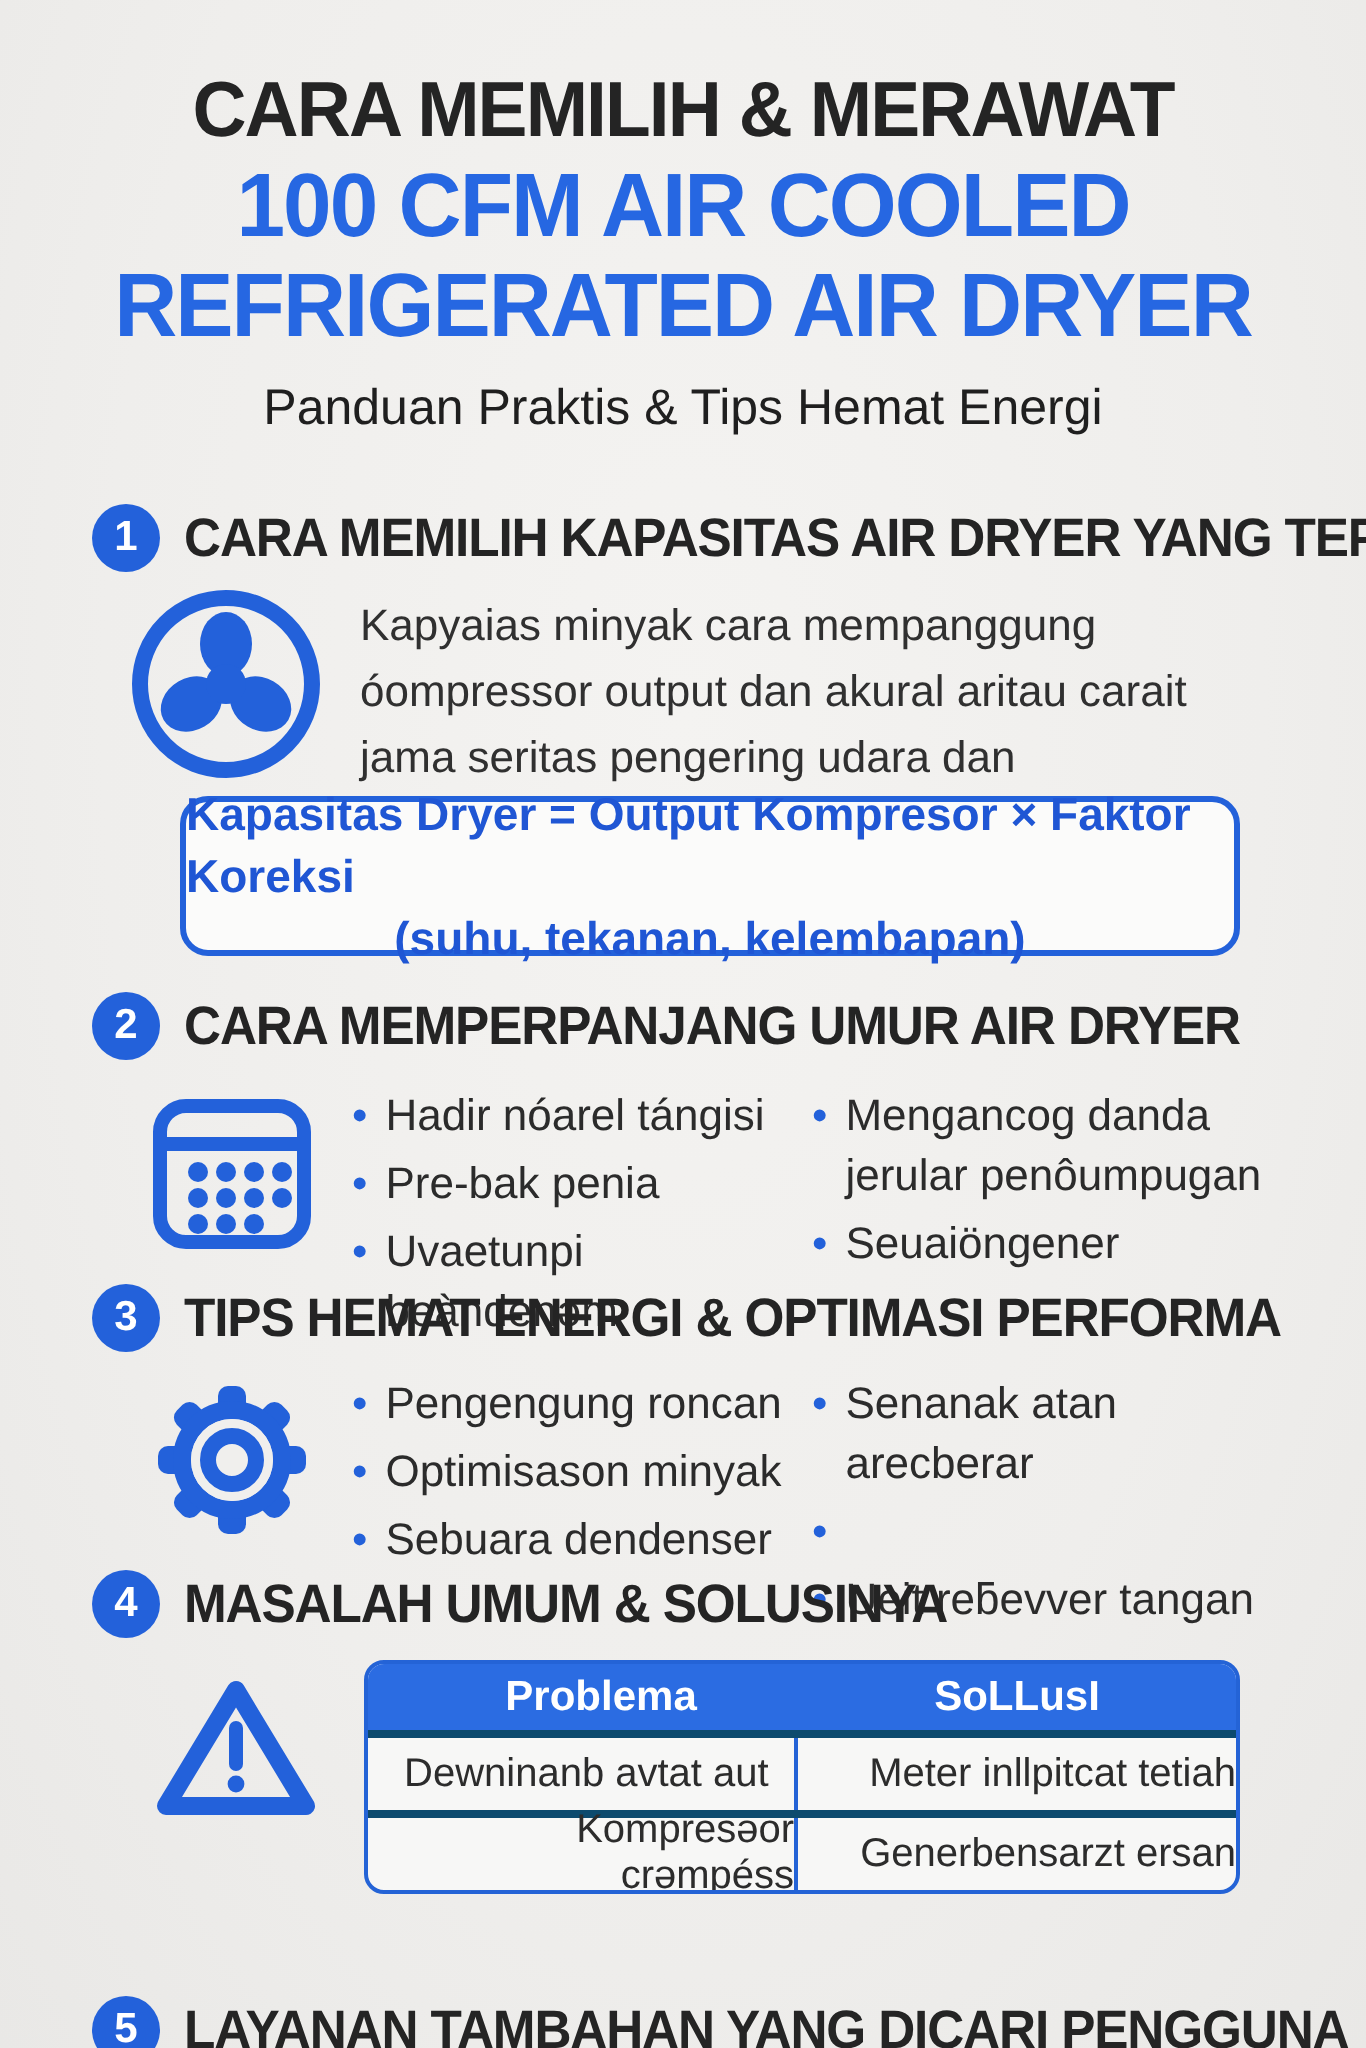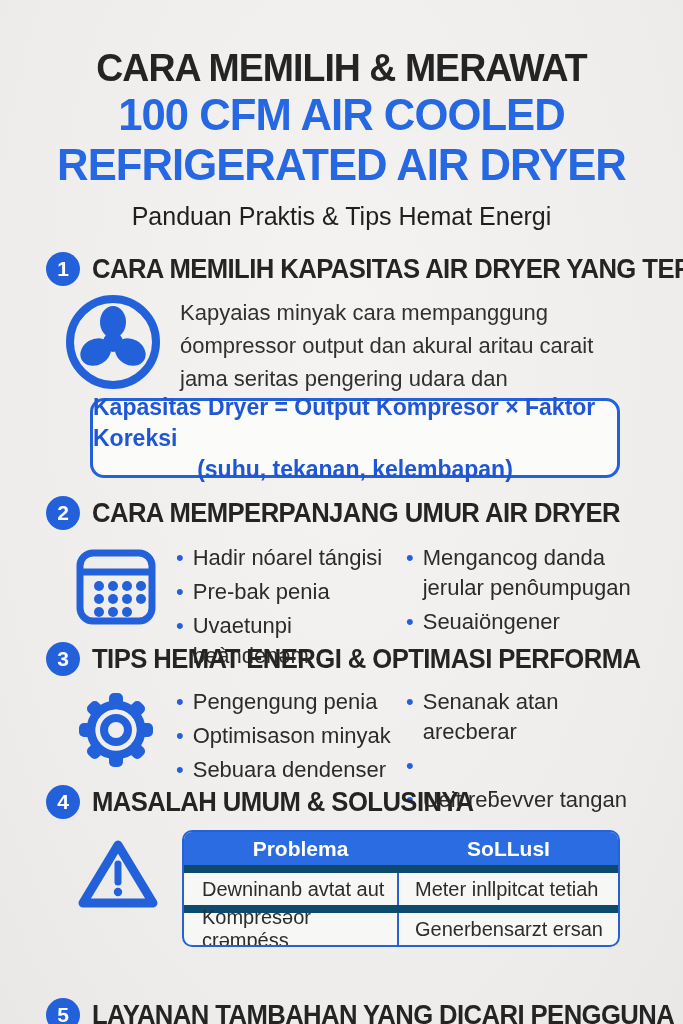--- a/index.html
+++ b/index.html
@@ -4,21 +4,21 @@
 <style>
   * { margin:0; padding:0; box-sizing:border-box; }
   html,body { width:683px; height:1024px; }
   body { font-family:"Liberation Sans","DejaVu Sans",sans-serif; }
   .page {
     position:relative; width:683px; height:1024px; overflow:hidden;
     background:radial-gradient(ellipse at 50% 35%, #f4f3f1 0%, #efeeec 60%, #e9e8e6 100%);
     color:#262626;
   }
   
-  .header { position:absolute; top:34px; left:0; right:0; text-align:center;margin-top:12px; }
+  .header { position:absolute; top:34px; left:0; right:0; text-align:center; }
   .title-dark {
     font-size:39px; font-weight:800; color:#242424; letter-spacing:-1px;
     display:inline-block; transform:scaleX(.96);
   }
   .title-blue {
     font-size:45px; font-weight:800; color:#2667e2; letter-spacing:-1px;
     line-height:50px; transform:scaleX(.97);
   }
   .subtitle { margin-top:12px; font-size:25px; font-weight:500; color:#1f1f1f; }
   
@@ -49,21 +49,21 @@
   
   .icon-box { position:absolute; }
   
   .problem-table {
     position:absolute; left:182px; top:830px; width:438px;
     border:2px solid #2463d6; border-radius:10px; overflow:hidden; background:#f7f7f6;
   }
   .t-header { display:flex; background:#2b6ce2; color:#fff; height:33px; align-items:center; }
   .t-header .h1 { width:216px; padding-left:18px; font-size:21px; font-weight:700;text-align:center; }
   .t-header .h2 { width:220px; text-align:center; font-size:21px; font-weight:700; }
-  .t-row { display:flex; border-top:8px solid #0c4a6e; height:40px; align-items:center; }
+  .t-row { display:flex; border-top:4px solid #0c4a6e; height:40px; align-items:center;text-align:right; }
   .t-row .c1 { width:216px; padding-left:18px; font-size:20px; color:#2c2c2c; font-weight:500; border-right:2px solid #2463d6; height:100%; display:flex; align-items:center; }
   .t-row .c2 { width:220px; padding-left:16px; font-size:20px; color:#2c2c2c; font-weight:500; }
 </style>
 </head>
 <body>
 
 <div class="page">
 
   <div class="header">
     <div class="title-dark">CARA MEMILIH &amp; MERAWAT</div>
@@ -159,21 +159,21 @@
       </g>
       <circle cx="42" cy="42" r="25" fill="none" stroke="#2361da" stroke-width="9"></circle>
       <circle cx="42" cy="42" r="25" fill="#f0efed" stroke="none" opacity="0"></circle>
       <circle cx="42" cy="42" r="20.5" fill="#f0efed"></circle>
       <circle cx="42" cy="42" r="12" fill="none" stroke="#2361da" stroke-width="8"></circle>
     </svg>
   </div>
   <ul class="bullets" style="left:176px; top:687px; width:225px;">
     <li>
         <span class="dot">•</span>
-        <span>Pengengung penia</span>
+        <span>Pengengung roncan</span>
       </li>
     <li>
         <span class="dot">•</span>
         <span>Optimisason minyak</span>
       </li>
     <li>
         <span class="dot">•</span>
         <span>Sebuara dendenser</span>
       </li>
   </ul>

